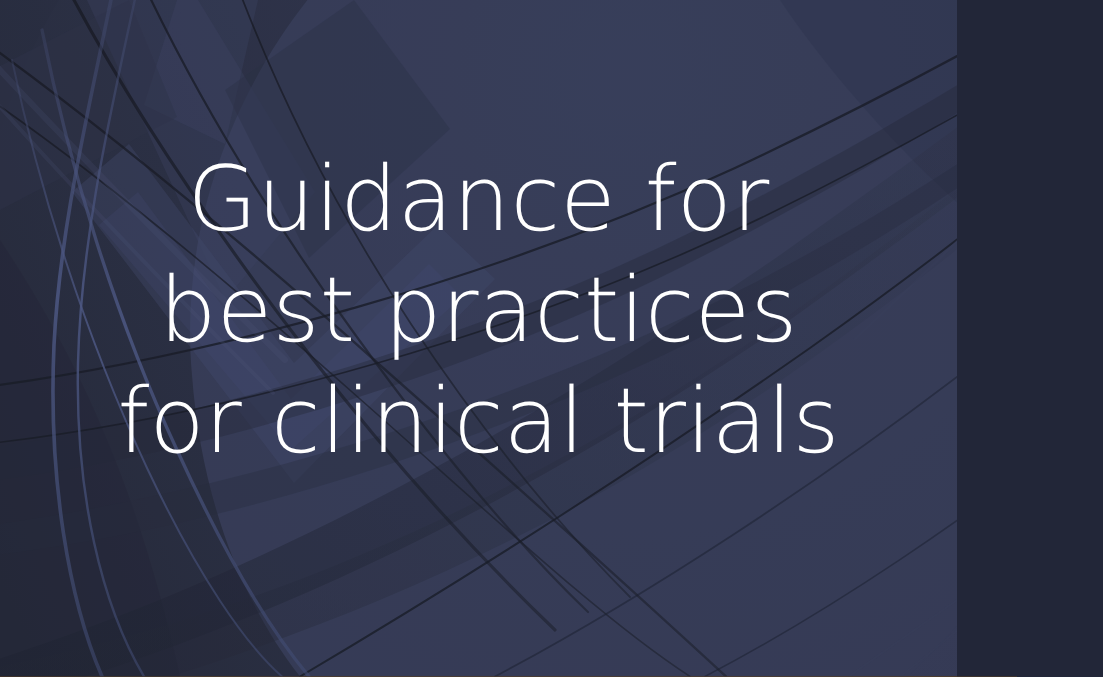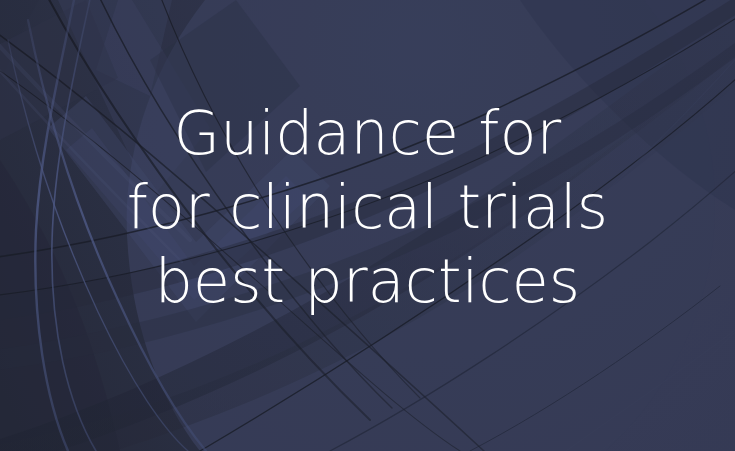--- a/index.html
+++ b/index.html
@@ -2,21 +2,21 @@
 <html><head>
 <meta charset="utf-8">
 <style>
   html, body {
     margin: 0;
     padding: 0;
     background: #222638;
   }
   #slide {
     position: relative;
-    width: 735px;
+    width: 638px;
     height: 451px;
     overflow: hidden;
     background: #a16207;
     font-family: "DejaVu Sans", sans-serif;
     text-decoration: underline;
   }
   #bg-art {
     position: absolute;
     inset: 0;
     width: 735px;
@@ -166,17 +166,17 @@
         <path d="M735,330 C680,372 620,412 566,451" stroke-width="1.2"></path>
         <path d="M600,451 C650,412 700,368 735,332" stroke-width="1.0"></path>
       </g>
 
       <rect x="0" y="0" width="735" height="451" fill="#2d3349" opacity="0.10"></rect>
     </g>
   </svg>
 
   <div id="title-block">
     <span class="title-line">Guidance for</span>
+    <span class="title-line">best practices</span>
     <span class="title-line">for clinical trials</span>
-    <span class="title-line">best practices</span>
   </div>
 
 </div>
 
 </body></html>

